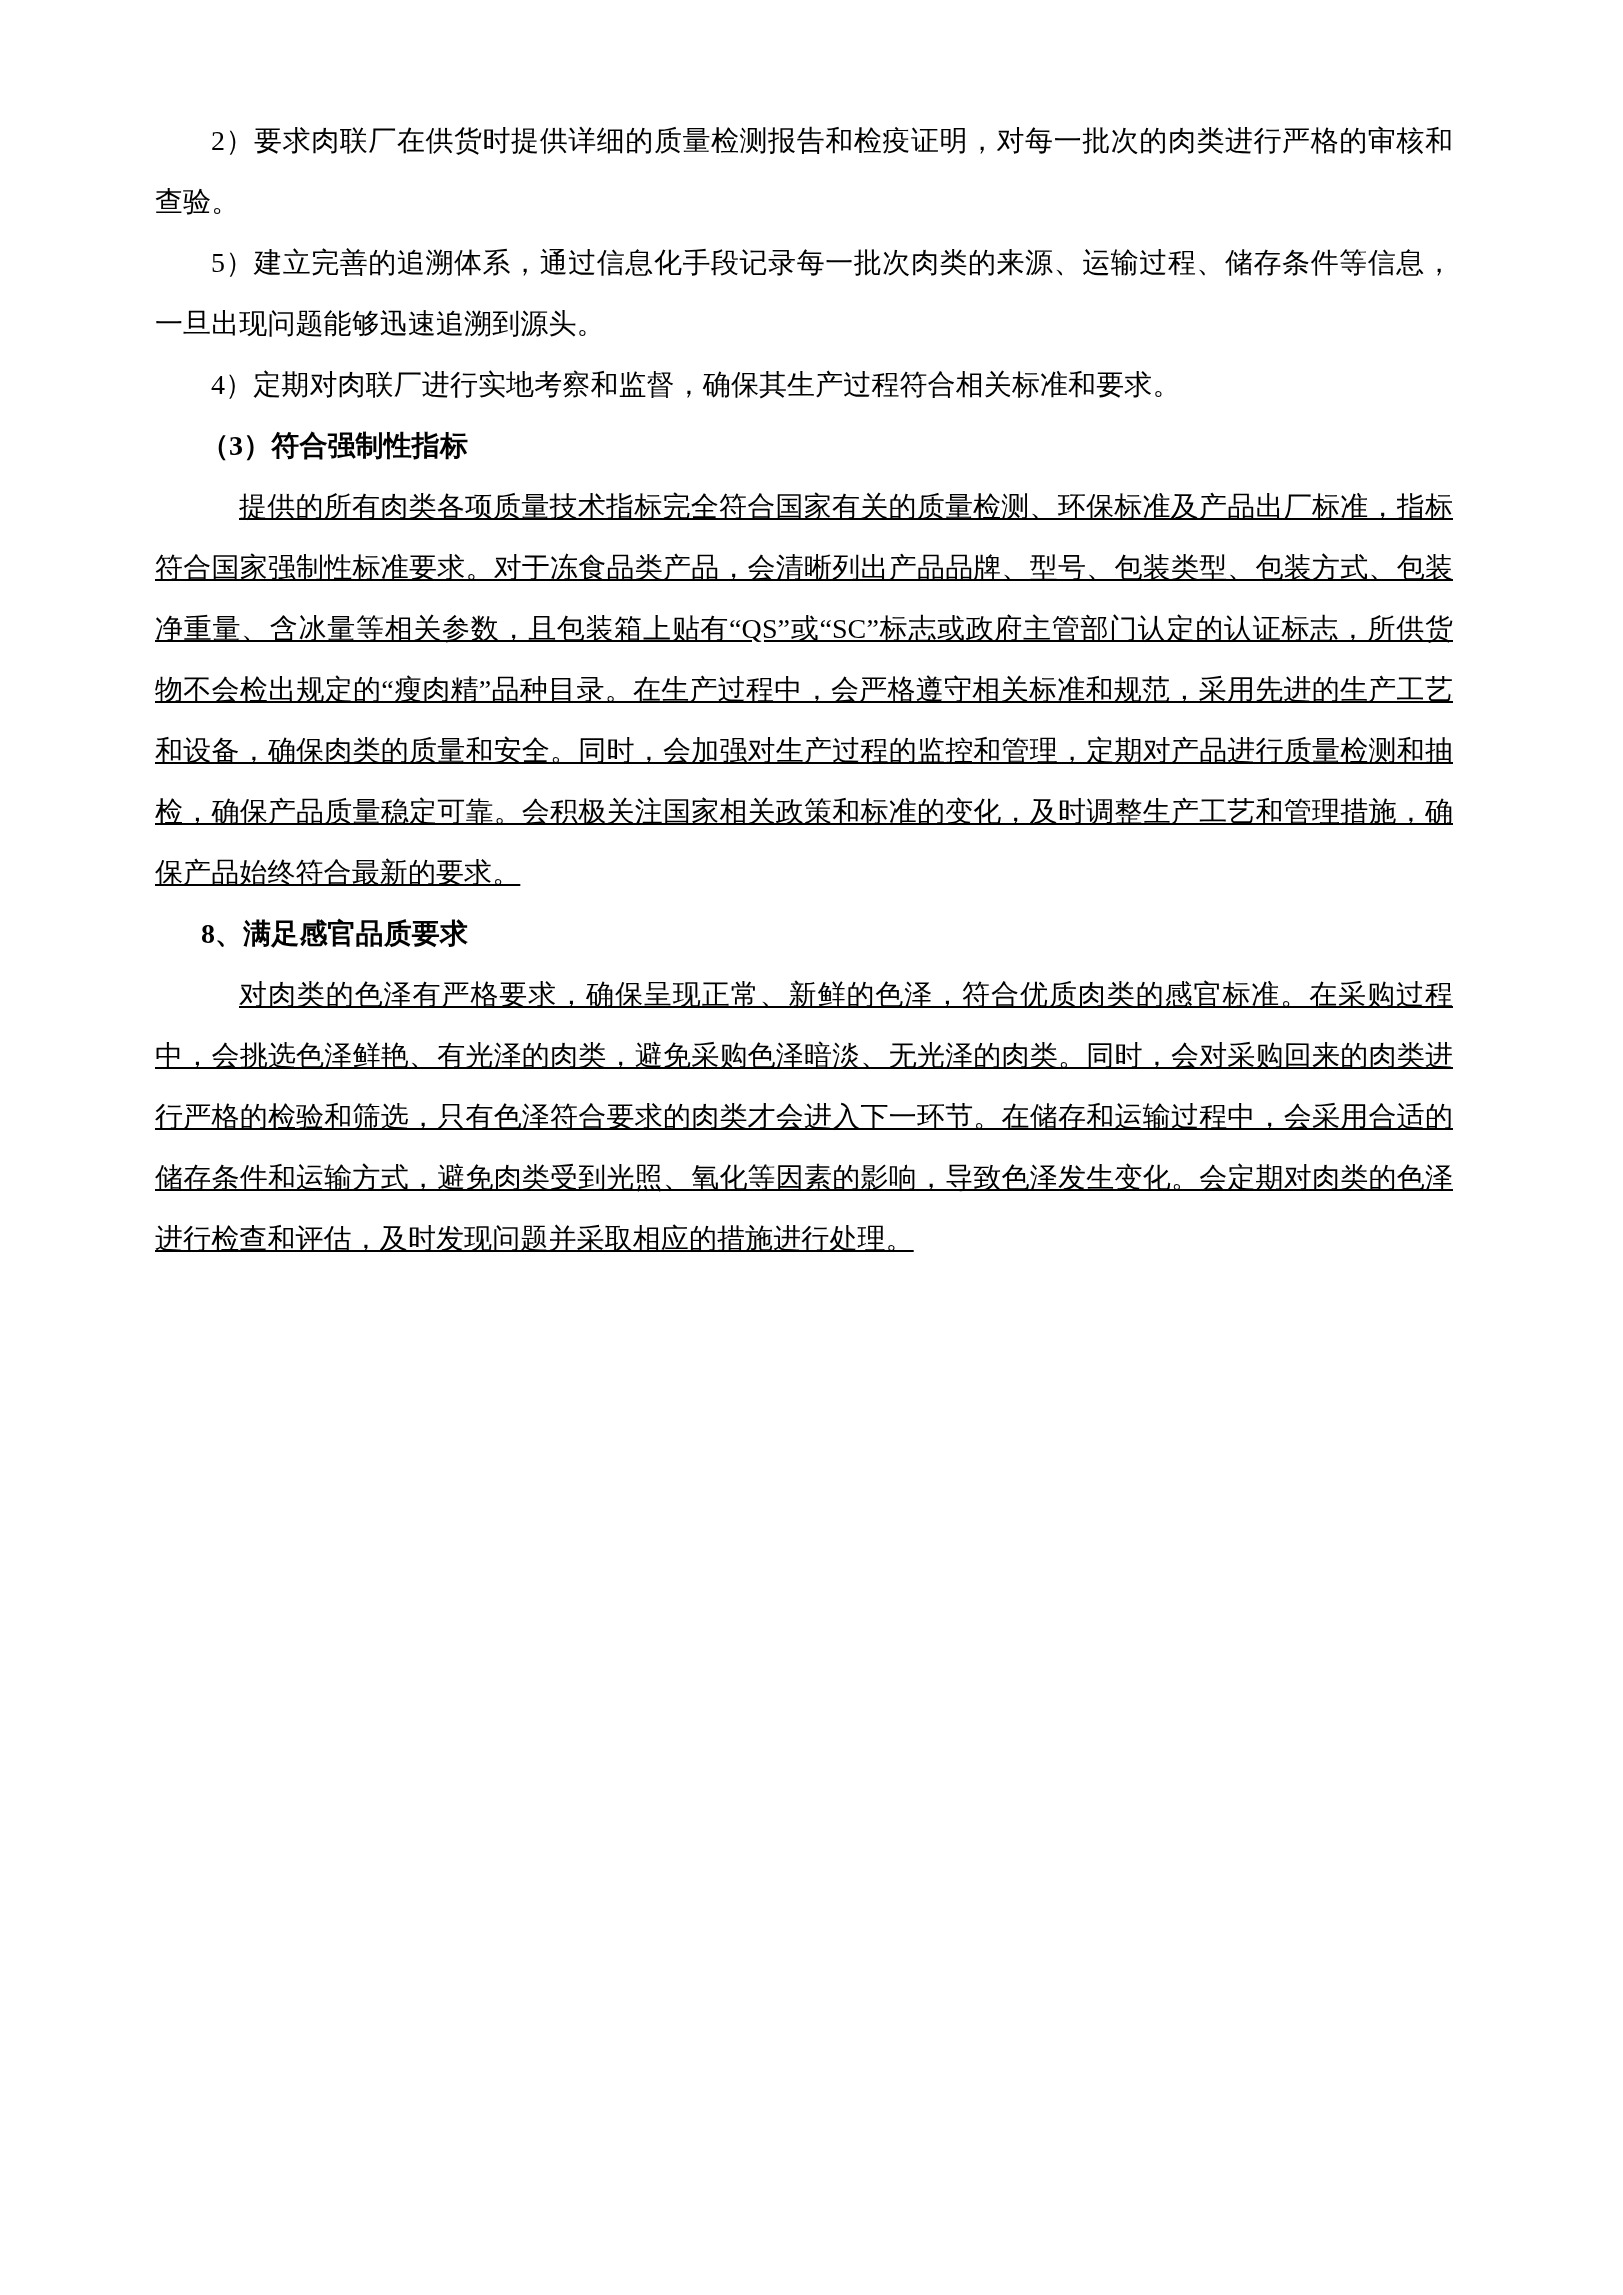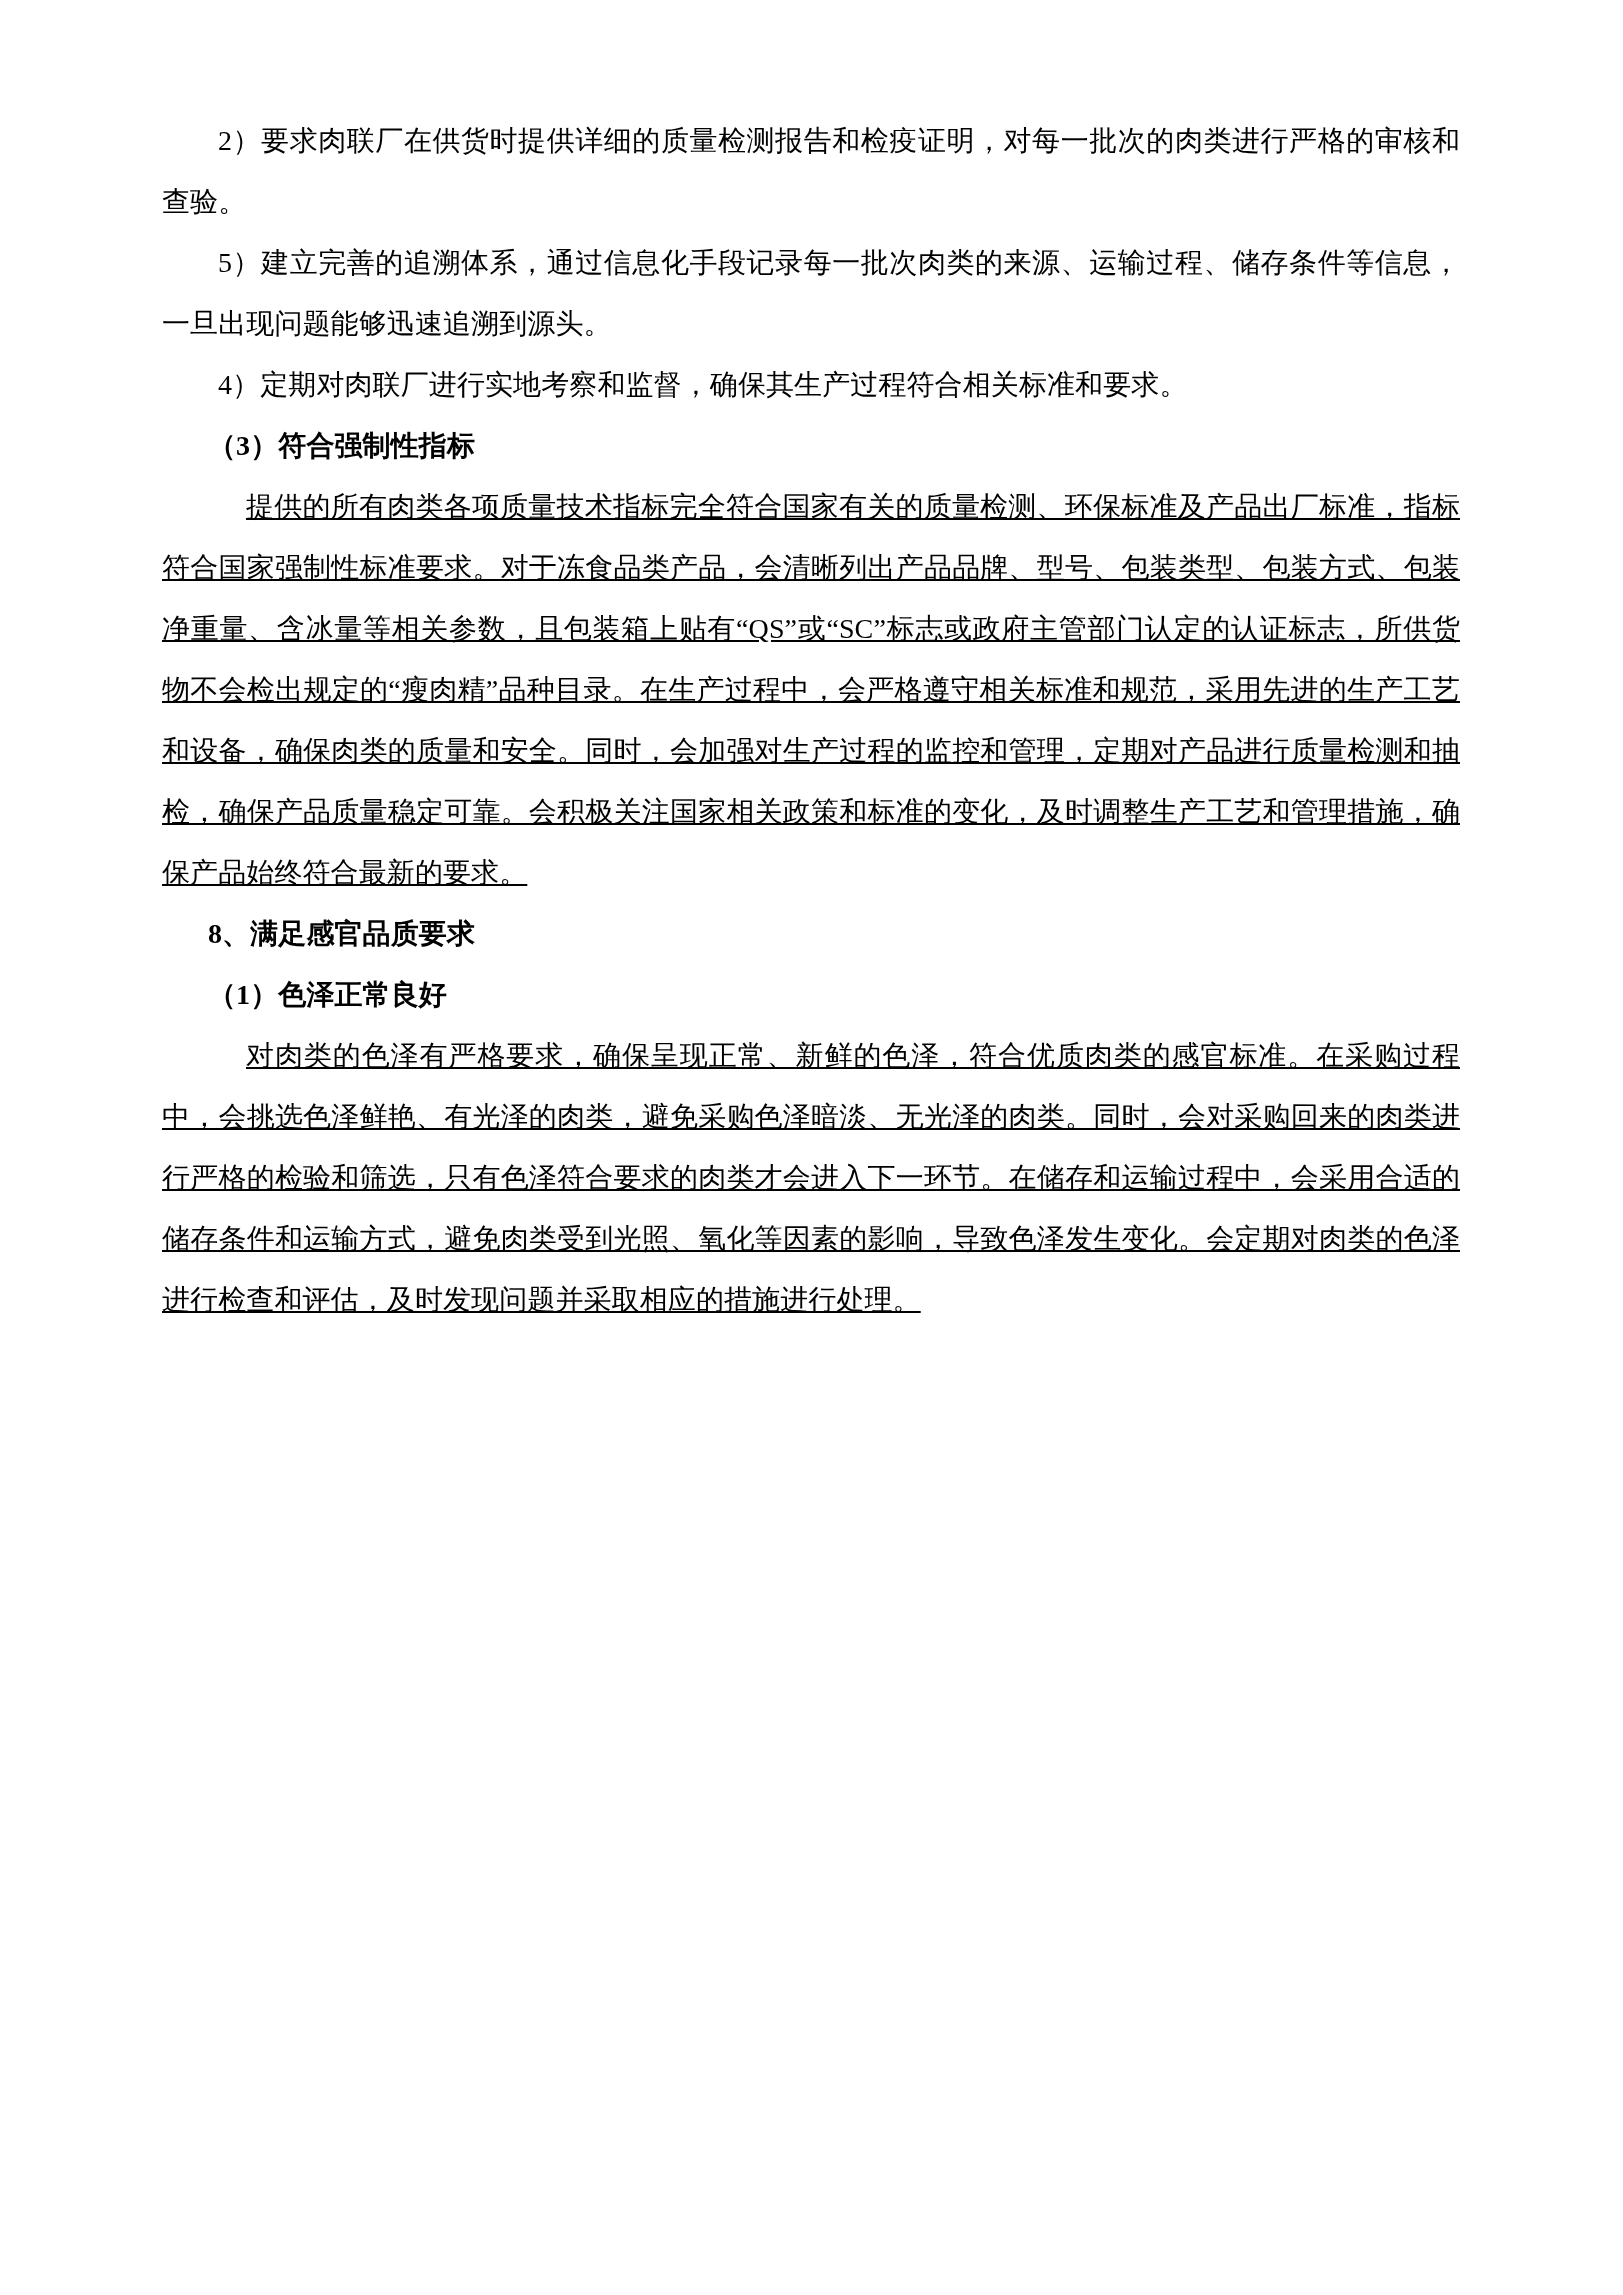--- a/index.html
+++ b/index.html
@@ -15,21 +15,21 @@
   .page {
     position: relative;
     width: 1623px;
     height: 2295px;
     background: #ffffff;
     box-sizing: border-box;
     overflow: hidden;
   }
   .content {
     position: absolute;
-    left: 162px;
+    left: 155px;
     top: 110px;
     width: 1298px;
   }
   p {
     margin: 0;
     padding: 0;
     font-size: 28px;
     line-height: 61px;
     text-align: justify;
     text-justify: inter-ideograph;
@@ -61,21 +61,20 @@
     <p class="numbered">5）建立完善的追溯体系，通过信息化手段记录每一批次肉类的来源、运输过程、储存条件等信息，一旦出现问题能够迅速追溯到源头。</p>
 
     <p class="numbered">4）定期对肉联厂进行实地考察和监督，确保其生产过程符合相关标准和要求。</p>
 
     <p class="heading">（3）符合强制性指标</p>
 
     <p class="indent3">提供的所有肉类各项质量技术指标完全符合国家有关的质量检测、环保标准及产品出厂标准，指标符合国家强制性标准要求。对于冻食品类产品，会清晰列出产品品牌、型号、包装类型、包装方式、包装净重量、含冰量等相关参数，且包装箱上贴有“QS”或“SC”标志或政府主管部门认定的认证标志，所供货物不会检出规定的“瘦肉精”品种目录。在生产过程中，会严格遵守相关标准和规范，采用先进的生产工艺和设备，确保肉类的质量和安全。同时，会加强对生产过程的监控和管理，定期对产品进行质量检测和抽检，确保产品质量稳定可靠。会积极关注国家相关政策和标准的变化，及时调整生产工艺和管理措施，确保产品始终符合最新的要求。</p>
 
     <p class="heading">8、满足感官品质要求</p>
 
-    <p class="heading">（1）色泽正常良好</p>
 
     <p class="indent3">对肉类的色泽有严格要求，确保呈现正常、新鲜的色泽，符合优质肉类的感官标准。在采购过程中，会挑选色泽鲜艳、有光泽的肉类，避免采购色泽暗淡、无光泽的肉类。同时，会对采购回来的肉类进行严格的检验和筛选，只有色泽符合要求的肉类才会进入下一环节。在储存和运输过程中，会采用合适的储存条件和运输方式，避免肉类受到光照、氧化等因素的影响，导致色泽发生变化。会定期对肉类的色泽进行检查和评估，及时发现问题并采取相应的措施进行处理。</p>
 
 
 
 
   </div>
 </div>
 
 

